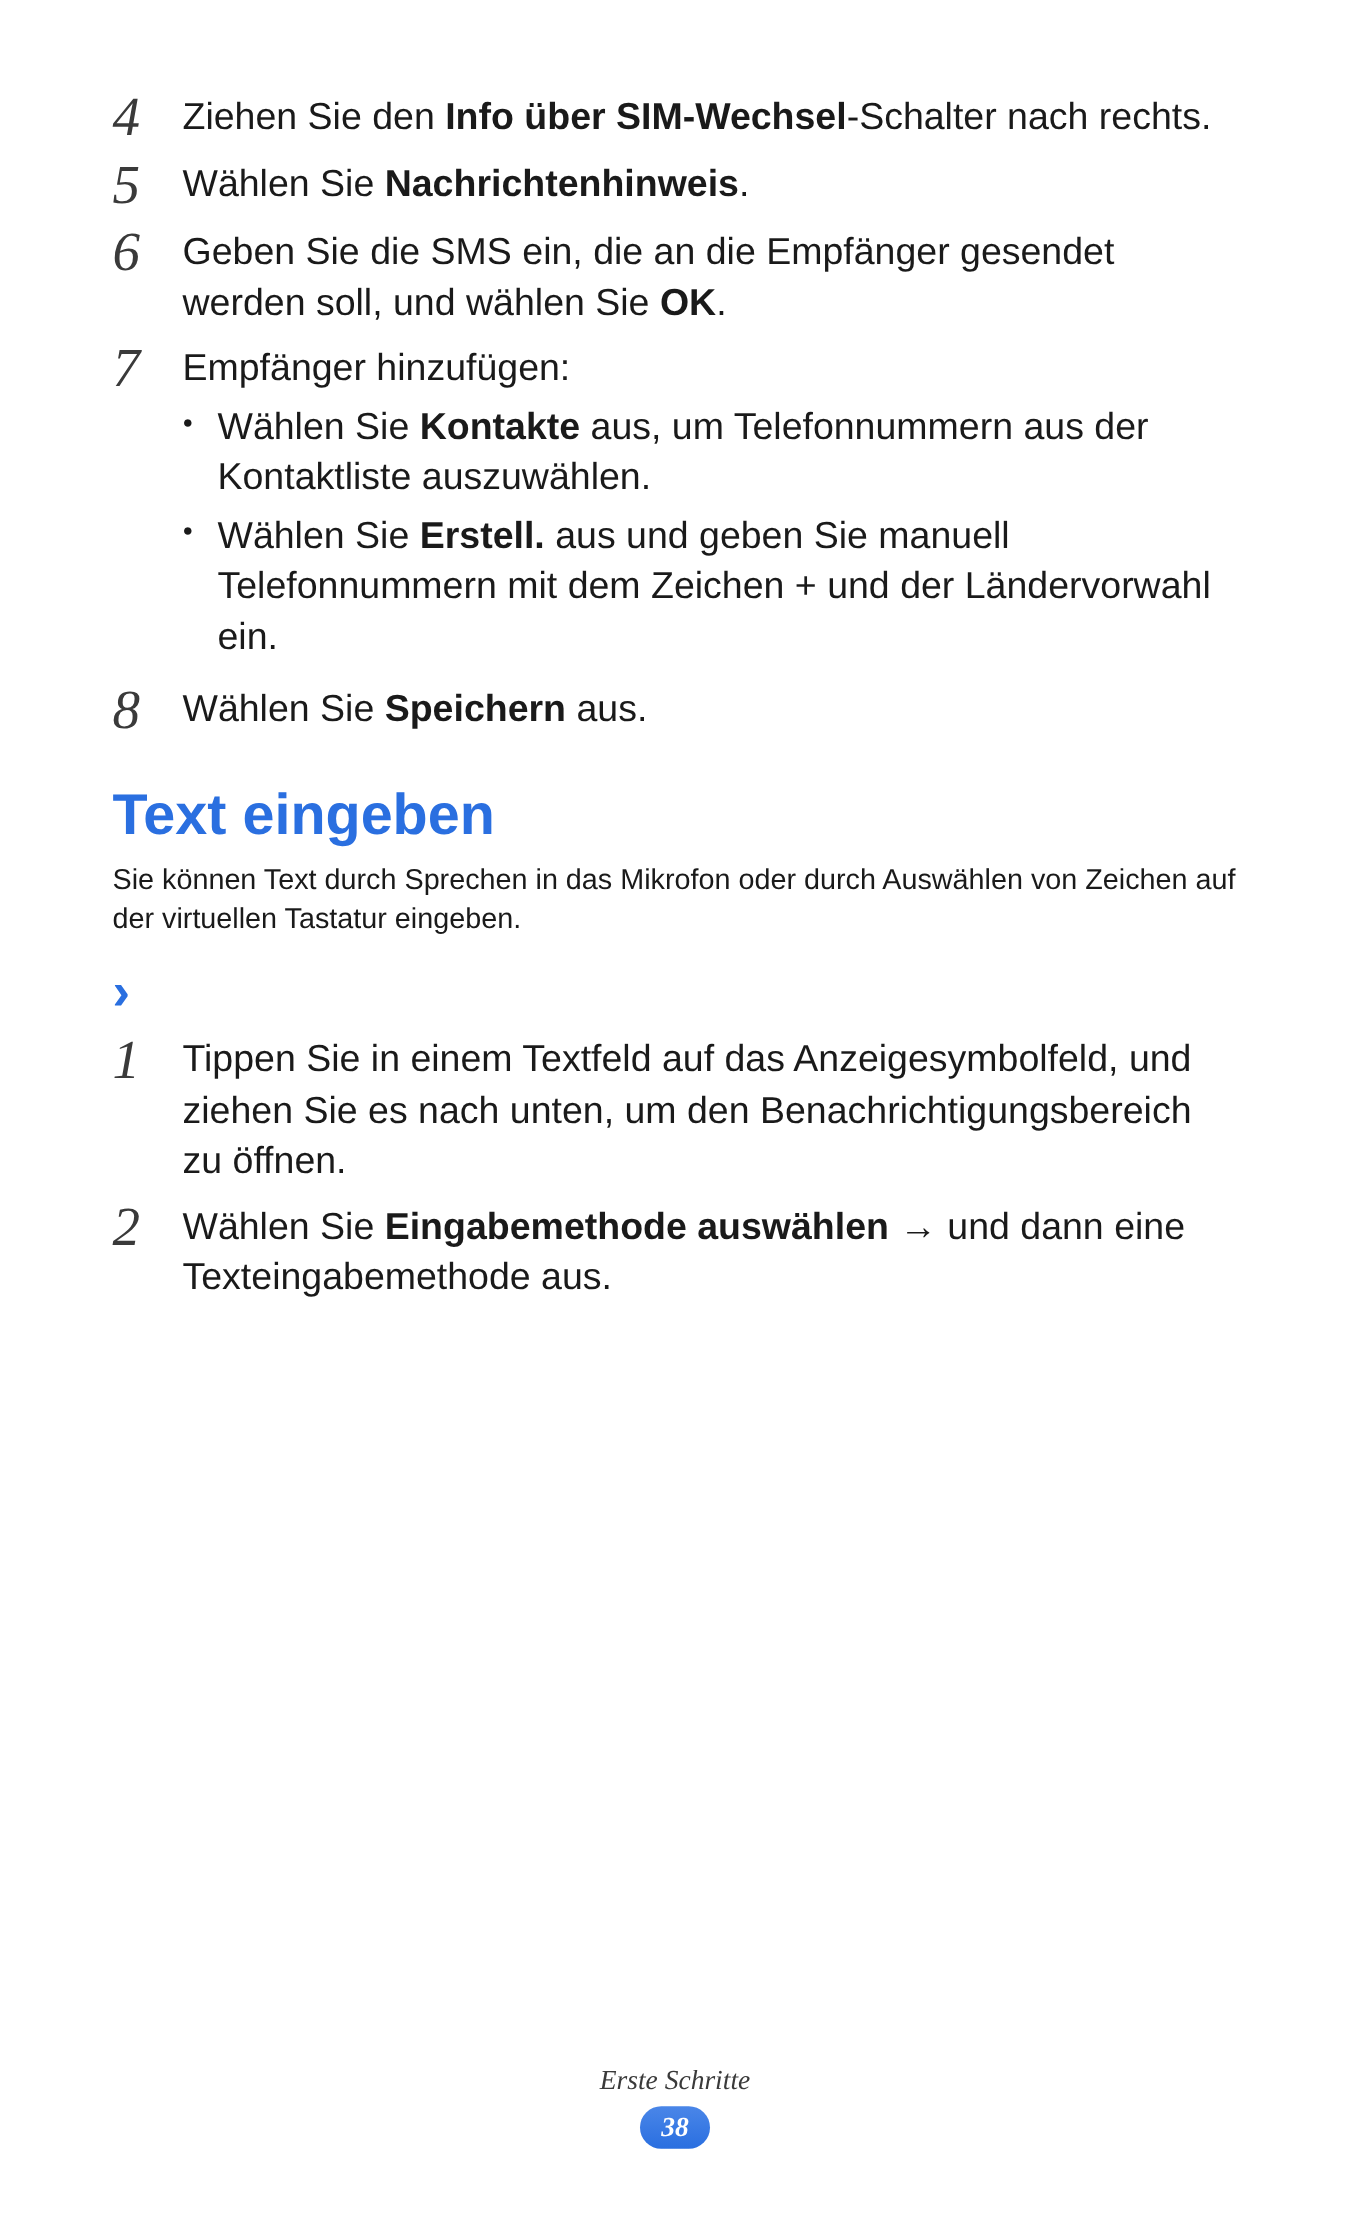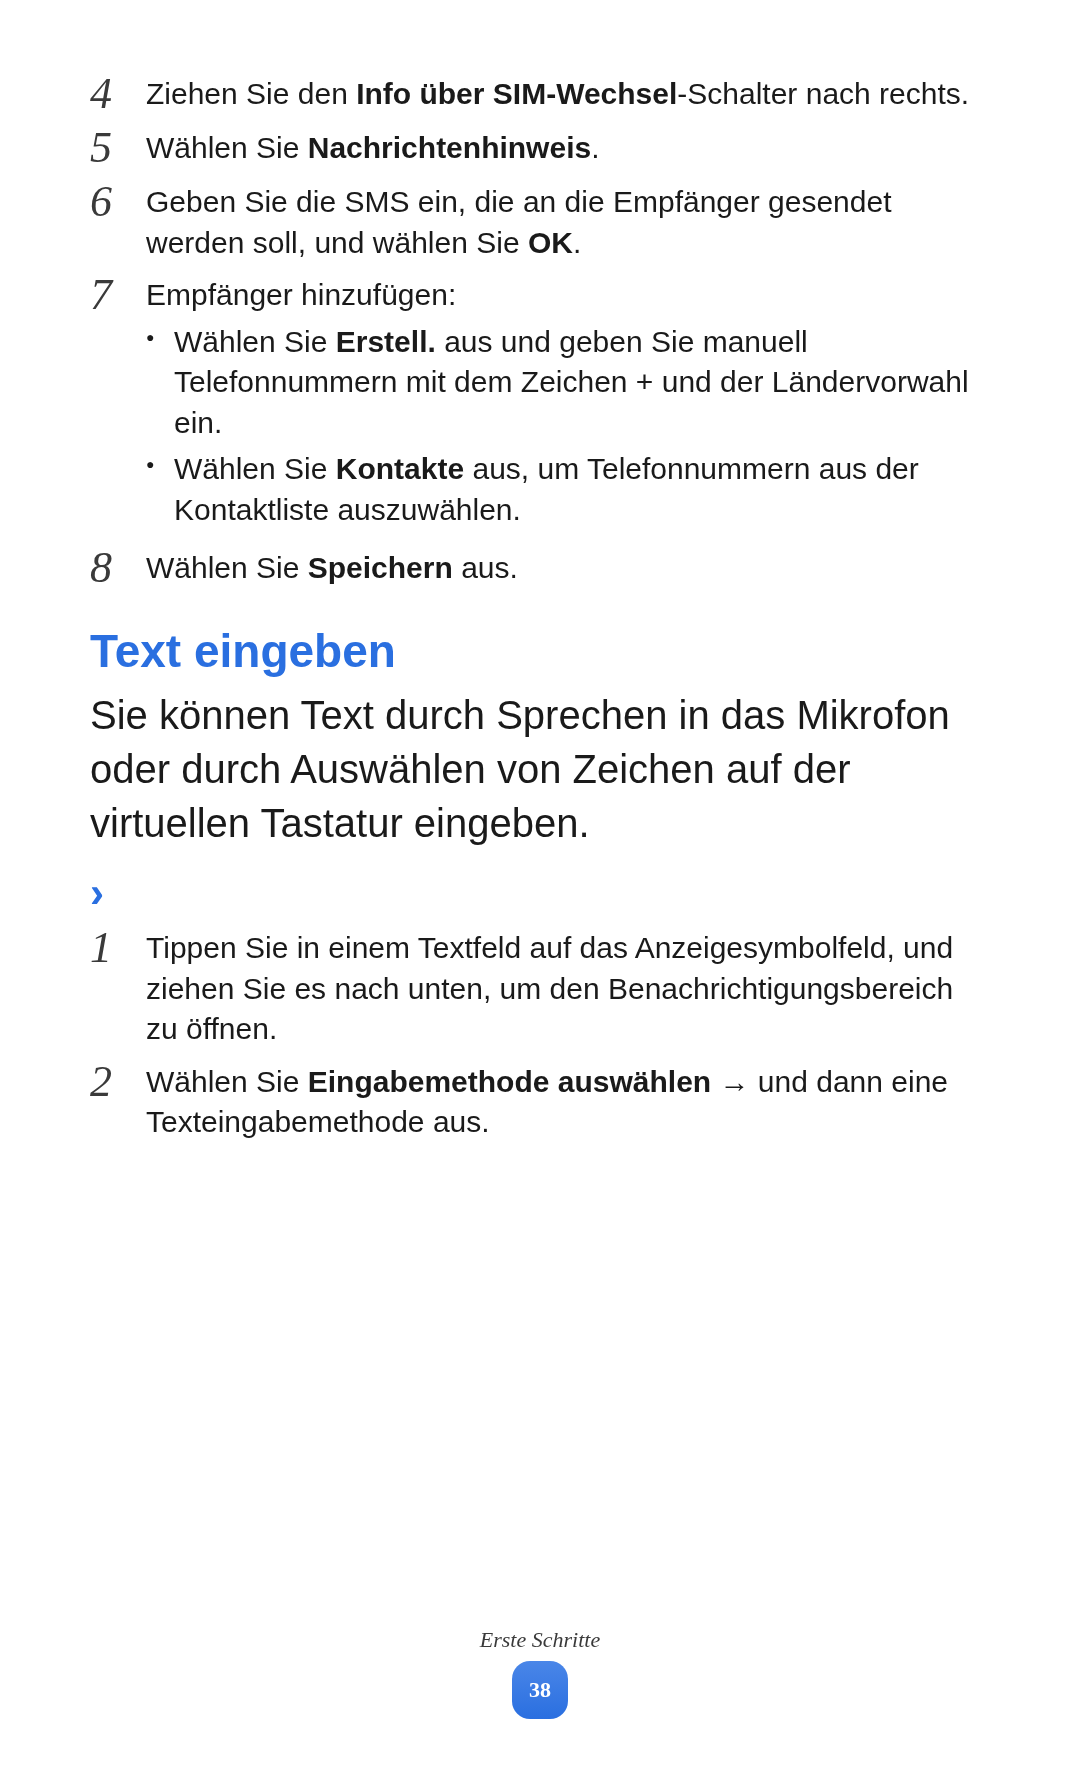--- a/index.html
+++ b/index.html
@@ -57,21 +57,21 @@
     font-size: 14px;
   }
   h1.section-title {
     color: #2a6fe0;
     font-size: 46px;
     font-weight: 700;
     margin-top: 34px;
     margin-bottom: 10px;
   }
   p.body-text {
-    font-size: 40px;
+    font-size: 23px;
     line-height: 1.35;
     margin-bottom: 22px;
   }
   .note-row {
     display: flex;
     align-items: flex-start;
     gap: 18px;
     margin-bottom: 30px;
   }
   .note-icon {
@@ -116,26 +116,27 @@
   .footer-label {
     font-style: italic;
     font-size: 22px;
     font-family: Georgia, "Times New Roman", serif;
     color: #3a3a3a;
     margin-bottom: 8px;
   }
   .footer-badge {
     display: inline-block;
     min-width: 56px;
-    padding: 16px 16px;
+    padding: 4px 16px;
     border-radius: 18px;
     background: linear-gradient(#4a86e8, #2a6fe0);
     color: #fff;
     font-weight: 700;
     font-size: 22px;
+    font-style: italic;
     font-family: Georgia, "Times New Roman", serif;
   }
 </style>
 </head>
 <body>
 
 <div class="page">
 
   <div id="steps-top">
       <div class="step">
@@ -146,22 +147,22 @@
         <div class="step-num">5</div>
         <div class="step-body"><span>Wählen Sie </span><span class="bold">Nachrichtenhinweis</span><span>.</span></div>
       </div>
       <div class="step">
         <div class="step-num">6</div>
         <div class="step-body"><span>Geben Sie die SMS ein, die an die Empfänger gesendet werden soll, und wählen Sie </span><span class="bold">OK</span><span>.</span></div>
       </div>
       <div class="step">
         <div class="step-num">7</div>
         <div class="step-body"><span>Empfänger hinzufügen:</span><ul class="bullets">
+            <li><span>Wählen Sie </span><span class="bold">Kontakte</span><span> aus, um Telefonnummern aus der Kontaktliste auszuwählen.</span></li>
             <li><span>Wählen Sie </span><span class="bold">Erstell.</span><span> aus und geben Sie manuell Telefonnummern mit dem Zeichen + und der Ländervorwahl ein.</span></li>
-            <li><span>Wählen Sie </span><span class="bold">Kontakte</span><span> aus, um Telefonnummern aus der Kontaktliste auszuwählen.</span></li>
           </ul></div>
       </div>
       <div class="step">
         <div class="step-num">8</div>
         <div class="step-body"><span>Wählen Sie </span><span class="bold">Speichern</span><span> aus.</span></div>
       </div>
     </div>
 
   <h1 class="section-title">Text eingeben</h1>
 

